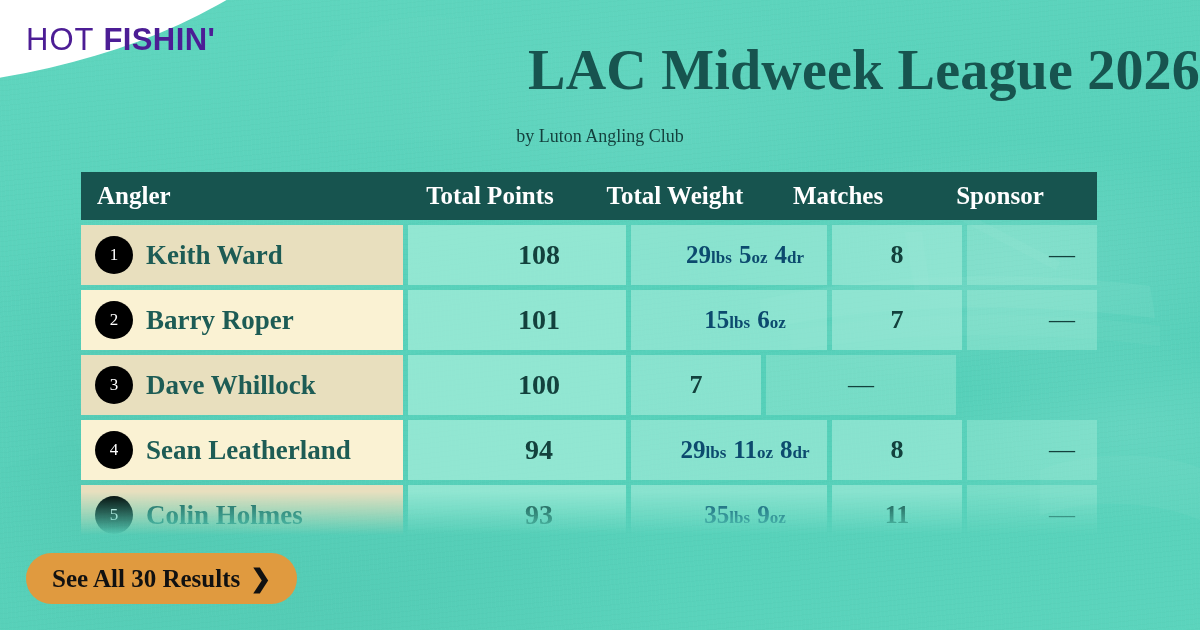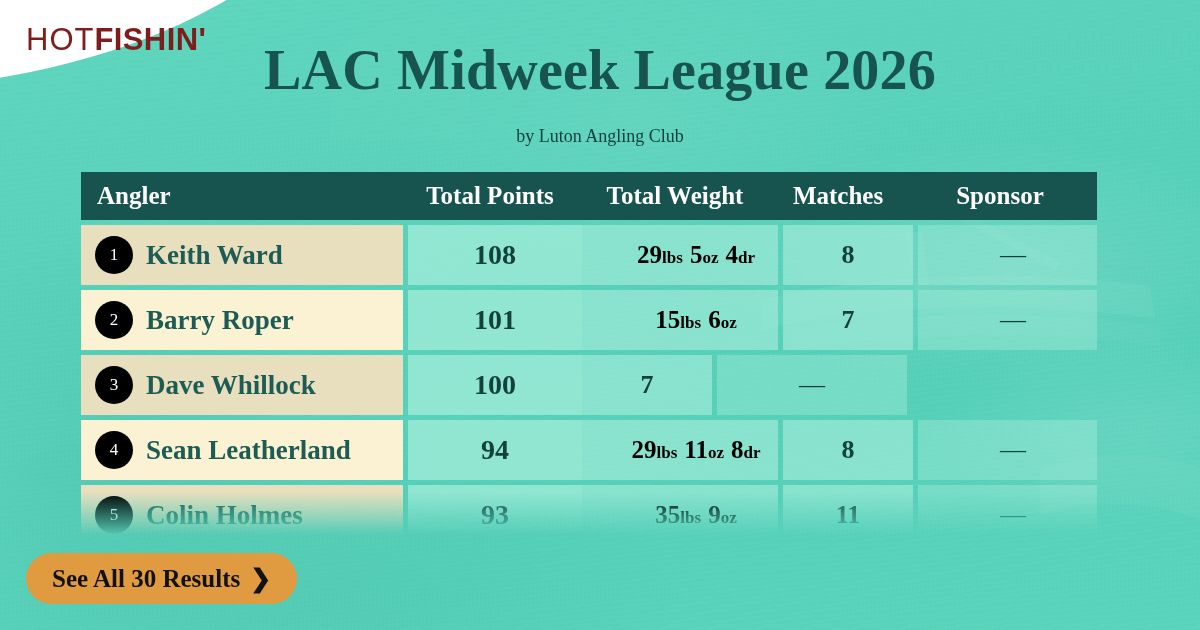--- a/index.html
+++ b/index.html
@@ -32,30 +32,30 @@
   #bg-wash{
     position:absolute;inset:0;
     background:linear-gradient(180deg, rgba(93,212,189,.55) 0%, rgba(88,209,187,.48) 45%, rgba(95,214,190,.55) 100%);
   }
   #logo-blob-2{
     position:absolute;left:-150px;top:-200px;width:520px;height:290px;
     background:#fff;border-bottom-right-radius:100% 100%;
   }
   #logo-wrap{
     position:absolute;left:26px;top:22px;z-index:6;
-    display:flex;align-items:baseline;gap:0;
+    display:flex;align-items:baseline;gap:9px;
     font-family:"Liberation Sans", sans-serif;
-    color:#7f1d1d;letter-spacing:.5px;
+    color:#4c1d95;letter-spacing:.5px;
   }
   #logo-hot{font-size:31px;font-weight:400;letter-spacing:1px;}
   #logo-fishin{font-size:31px;font-weight:700;letter-spacing:.4px;}
 
   
   #title{
-    position:absolute;left:0;right:0;top:38px;text-align:center;z-index:5;
+    position:absolute;left:0;right:0;top:38px;text-align:right;z-index:5;
     font-size:56px;font-weight:700;color:#17544f;letter-spacing:.2px;
     font-family:"Liberation Serif", serif;
   }
   #subtitle{
     position:absolute;left:0;right:0;top:126px;text-align:center;z-index:5;
     font-size:18px;color:#133f3c;font-family:"Liberation Serif", serif;
   }
 
   
   #table-wrap{
@@ -77,34 +77,34 @@
   .c-matches{width:130px;flex:none;}
   .c-sponsor{width:190px;flex:none;}
   .thead .c-angler{padding-left:16px;}
   .thead .c-points{width:174px;}
   .thead .c-weight{width:196px;}
   .thead .c-matches{width:130px;}
   .thead .c-sponsor{width:194px;}
 
   .trow .c-angler{background:#e8dfbe;margin-right:5px;}
   .trow.alt .c-angler{background:#faf2d3;}
-  .trow .c-points{background:rgba(168,238,219,.72);}
+  .trow .c-points{background:rgba(168,238,219,.72);margin-right:5px;padding-left:44px;}
   .trow .c-weight{background:rgba(168,238,219,.62);margin-right:5px;}
   .trow .c-matches{background:rgba(168,238,219,.62);margin-right:5px;}
   .trow .c-sponsor{background:rgba(190,245,228,.32);}
 
   .rank{
     width:38px;height:38px;border-radius:50%;background:#000;
     color:#fff;font-size:17px;display:flex;align-items:center;justify-content:center;
     flex:none;margin-right:13px;font-family:"Liberation Serif",serif;
   }
   .angler-name{font-size:27px;font-weight:700;color:#1d5c55;white-space:nowrap;}
   .points{font-size:28px;font-weight:700;color:#13413d;}
   .matches{font-size:26px;font-weight:700;color:#13413d;}
-  .weight{font-size:25px;font-weight:700;color:#000000;white-space:nowrap;margin-left:32px;}
+  .weight{font-size:25px;font-weight:700;color:#0c4a6e;white-space:nowrap;margin-left:32px;}
   .weight .u{font-size:17px;font-weight:700;}
   .weight .sp{display:inline-block;width:7px;}
   .dash{font-size:26px;color:#13413d;font-weight:400;line-height:1;}
 
   
   #cta{
     position:absolute;left:26px;top:553px;z-index:7;
     background:#e09a3f;color:#111;border:none;border-radius:26px;
     padding:16px 26px;height:51px;display:flex;align-items:center;gap:10px;
     font-family:"Liberation Serif",serif;font-size:25px;font-weight:700;

